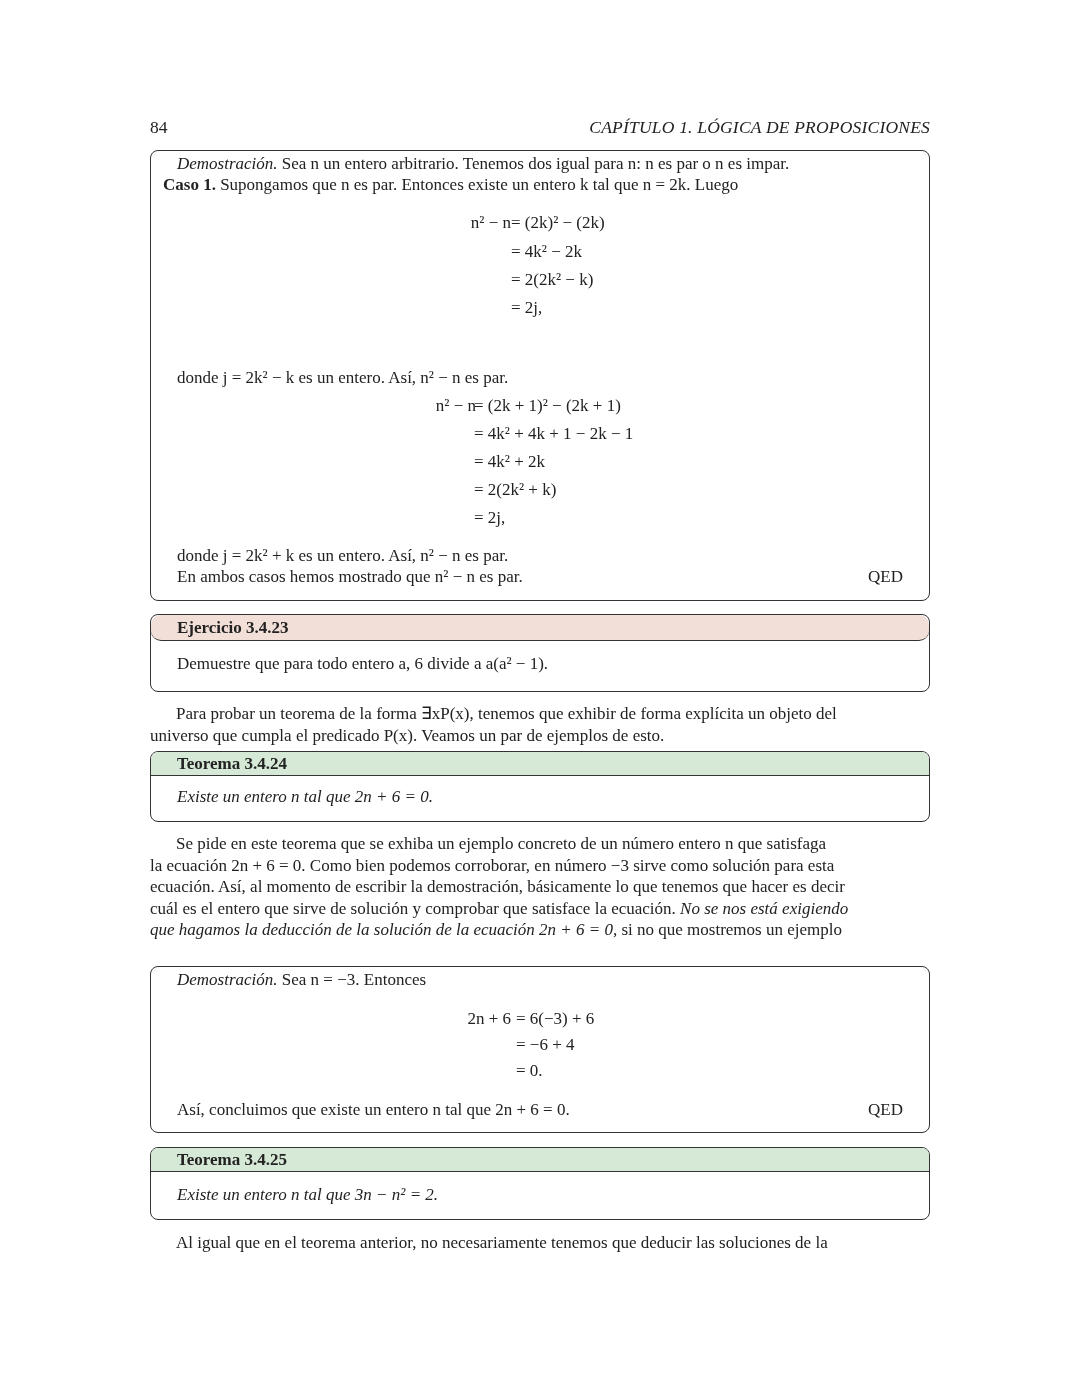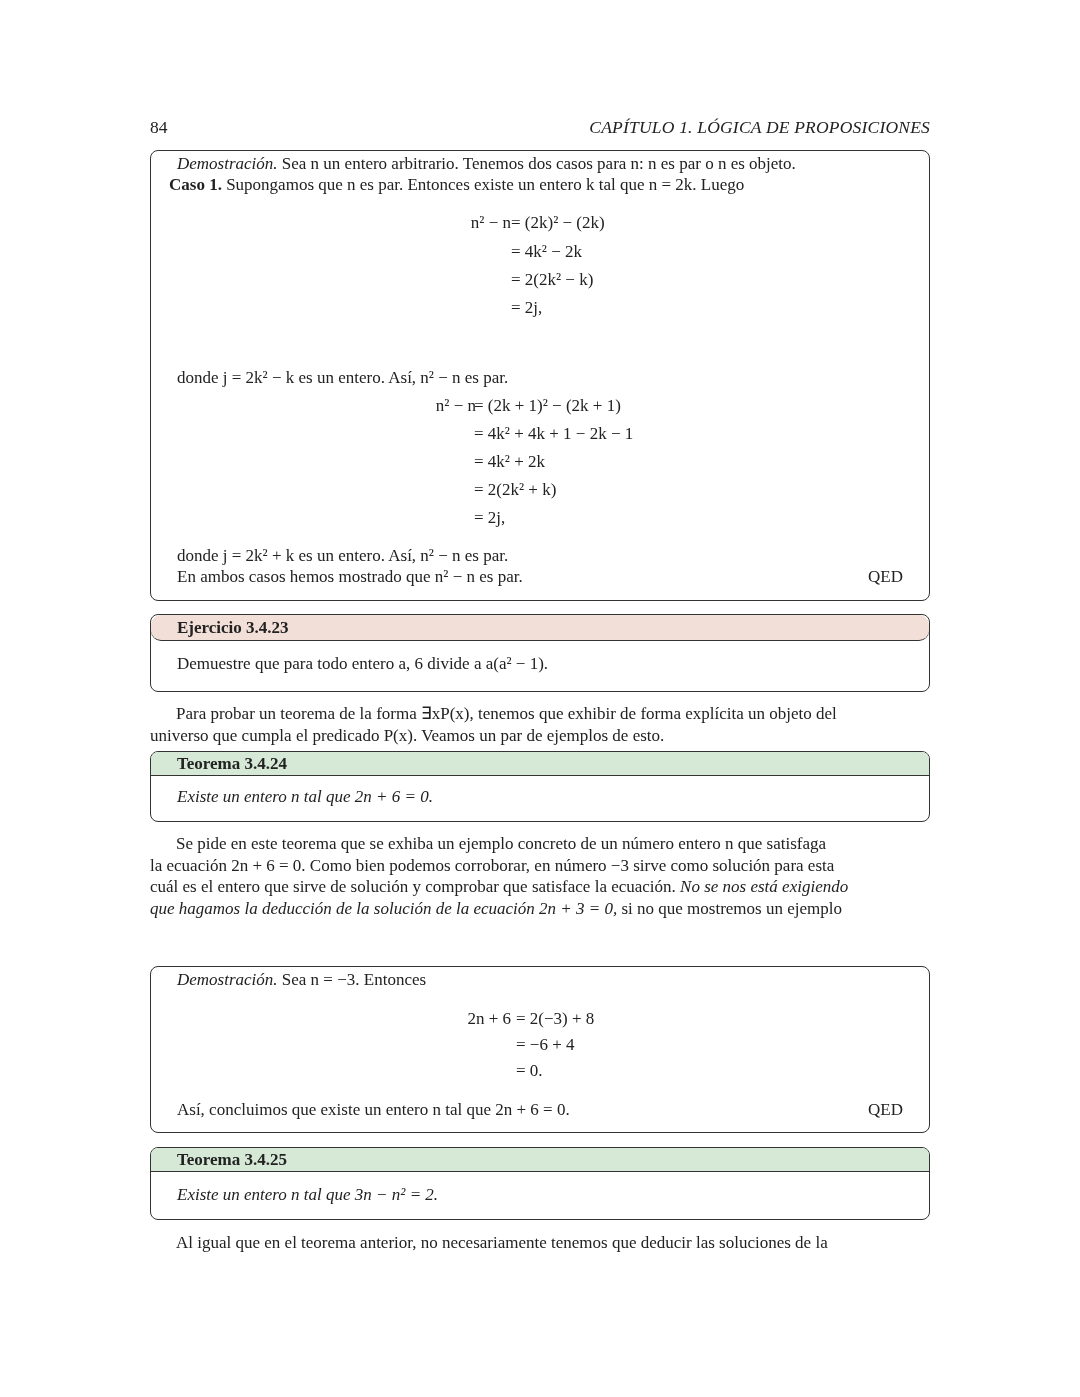--- a/index.html
+++ b/index.html
@@ -30,23 +30,23 @@
 
   <div class="header">
     <span class="page-num">84</span>
     <span class="running-title">CAPÍTULO 1.  LÓGICA DE PROPOSICIONES</span>
   </div>
 
   <div class="box" style="top:150px;height:449px;">
     <div class="inner" style="position:relative;height:100%;">
       <div style="position:absolute;left:26px;top:2px;white-space:nowrap;">
         <span class="it">Demostración.</span>
-        <span>Sea n un entero arbitrario. Tenemos dos casos para n: n es par o n es objeto.</span>
+        <span>Sea n un entero arbitrario. Tenemos dos igual para n: n es par o n es impar.</span>
       </div>
-      <div style="position:absolute;left:18px;top:23px;white-space:nowrap;">
+      <div style="position:absolute;left:12px;top:23px;white-space:nowrap;">
         <b>Caso 1.</b>
         <span>Supongamos que n es par. Entonces existe un entero k tal que n = 2k. Luego</span>
       </div>
 
       <div>
         <span class="eq-row" style="top:61px;right:418px;">n² − n</span>
         <span class="eq-row" style="top:61px;left:360px;">= (2k)² − (2k)</span>
         <span class="eq-row" style="top:90px;left:360px;">= 4k² − 2k</span>
         <span class="eq-row" style="top:118px;left:360px;">= 2(2k² − k)</span>
         <span class="eq-row" style="top:146px;left:360px;">= 2j,</span>
@@ -80,33 +80,34 @@
   </div>
 
   <div class="box" style="top:751px;height:69px;">
     <div class="box-title th-title" style="padding-top:1px;padding-bottom:0;">Teorema 3.4.24</div>
     <div class="it" style="padding:10px 26px 0 26px;">Existe un entero n tal que 2n + 6 = 0.</div>
   </div>
 
   <div class="para" style="top:833px;">
     <span class="line indent">Se pide en este teorema que se exhiba un ejemplo concreto de un número entero n que satisfaga</span>
     <span class="line">la ecuación 2n + 6 = 0. Como bien podemos corroborar, en número −3 sirve como solución para esta</span>
+    <span class="line">ecuación. Así, al momento de escribir la demostración, básicamente lo que tenemos que hacer es decir</span>
     <span class="line"><span>cuál es el entero que sirve de solución y comprobar que satisface la ecuación.</span> <span class="it">No se nos está exigiendo</span></span>
-    <span class="line"><span class="it">que hagamos la deducción de la solución de la ecuación 2n + 3 = 0,</span> <span>si no que mostremos un ejemplo</span></span>
+    <span class="line"><span class="it">que hagamos la deducción de la solución de la ecuación 2n + 6 = 0,</span> <span>si no que mostremos un ejemplo</span></span>
   </div>
 
   <div class="box" style="top:966px;height:165px;">
     <div style="position:relative;height:100%;">
       <div style="position:absolute;left:26px;top:2px;white-space:nowrap;">
         <span class="it">Demostración.</span>
         <span>Sea n = −3. Entonces</span>
       </div>
       <div>
         <span class="eq-row" style="top:41px;right:418px;">2n + 6</span>
-        <span class="eq-row" style="top:41px;left:365px;">= 2(−3) + 8</span>
+        <span class="eq-row" style="top:41px;left:365px;">= 6(−3) + 6</span>
         <span class="eq-row" style="top:67px;left:365px;">= −6 + 4</span>
         <span class="eq-row" style="top:93px;left:365px;">= 0.</span>
       </div>
       <div style="position:absolute;left:26px;top:132px;white-space:nowrap;">Así, concluimos que existe un entero n tal que 2n + 6 = 0.</div>
       <div class="qed" style="top:132px;">QED</div>
     </div>
   </div>
 
   <div class="box" style="top:1147px;height:71px;">
     <div class="box-title th-title" style="padding-top:1px;padding-bottom:0;">Teorema 3.4.25</div>

